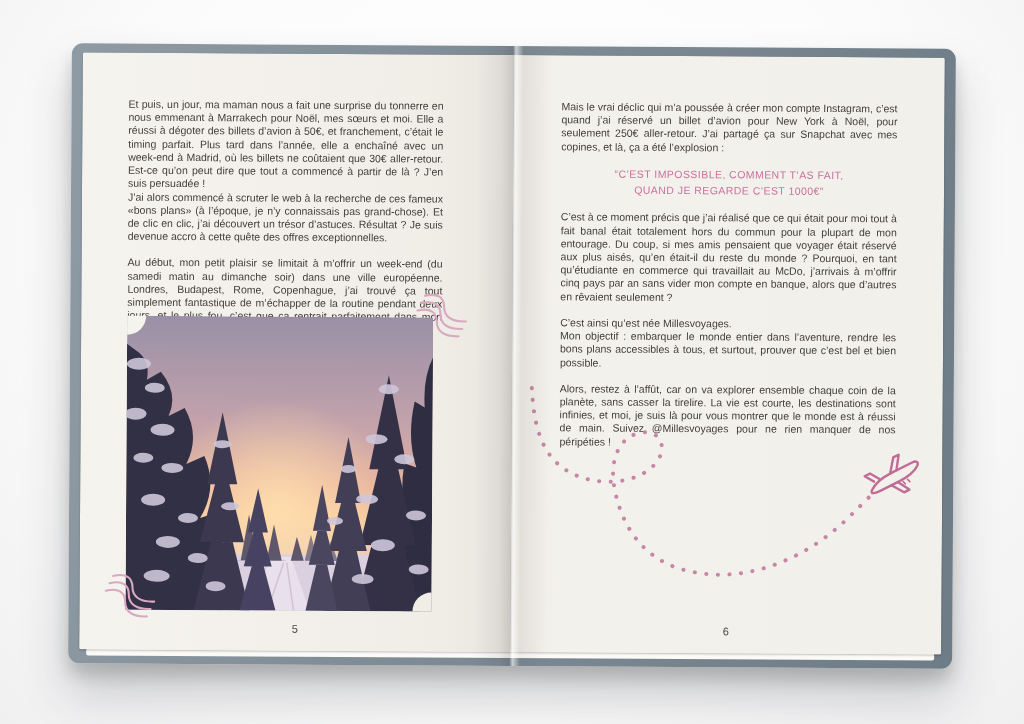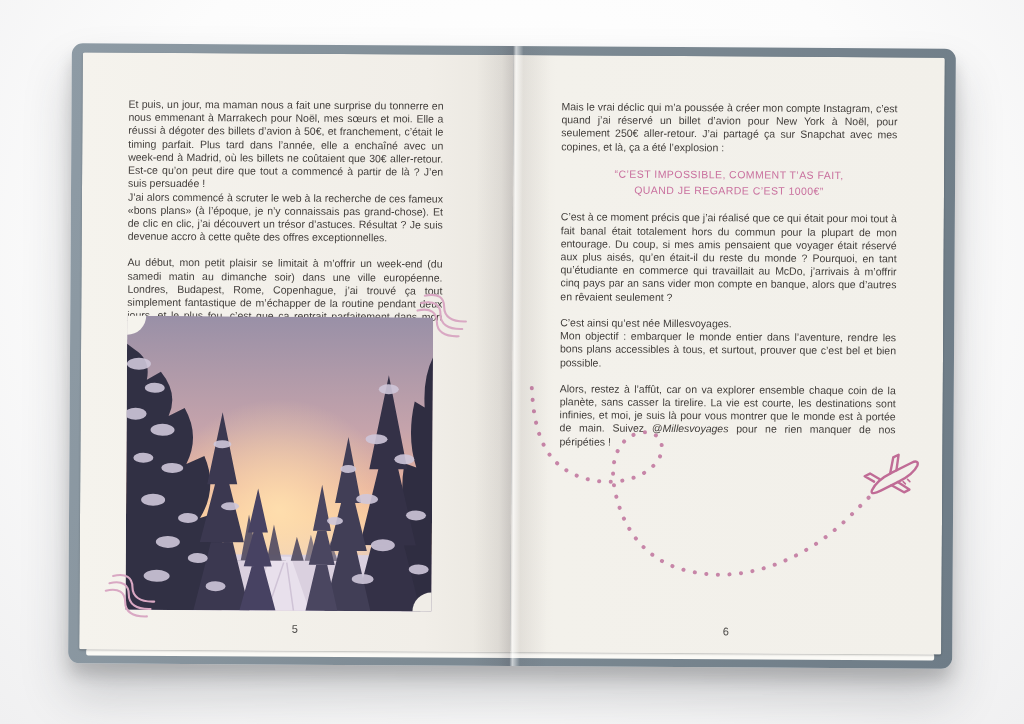--- a/index.html
+++ b/index.html
@@ -43,21 +43,21 @@
     padding:45px 70px 0 46px;
     font-size:10.5px; line-height:1.26; text-align:justify;
   }
   .page.right .body-text{padding:45px 47px 0 48px;}
   .body-text p{margin:0;}
   .body-text .gap{height:13px;}
   .quote{
     color:var(--quote-pink); text-align:center; font-size:10.5px;
     letter-spacing:.45px; line-height:1.5; margin:13px 8px;
   }
-  .handle{font-style:italic;}
+  .handle{}
   .page-number{
     position:absolute; bottom:16px; left:0; width:100%;
     text-align:center; font-size:11px; color:#4c4a48; z-index:7;
   }
   
   .photo{
     position:absolute; left:46px; top:263px; width:306px; height:294px; z-index:2;
   }
   .photo svg{display:block; width:100%; height:100%;}
   .notch{position:absolute; width:19px; height:19px; z-index:3;}
@@ -180,21 +180,21 @@
         <p>Mais le vrai déclic qui m’a poussée à créer mon compte Instagram, c’est quand j’ai réservé un billet d’avion pour New York à Noël, pour seulement 250€ aller-retour. J’ai partagé ça sur Snapchat avec mes copines, et là, ça a été l’explosion :</p>
         <div class="quote">
           <div>“C’EST IMPOSSIBLE, COMMENT T’AS FAIT,</div>
           <div>QUAND JE REGARDE C’EST 1000€”</div>
         </div>
         <p>C’est à ce moment précis que j’ai réalisé que ce qui était pour moi tout à fait banal était totalement hors du commun pour la plupart de mon entourage. Du coup, si mes amis pensaient que voyager était réservé aux plus aisés, qu’en était-il du reste du monde ? Pourquoi, en tant qu’étudiante en commerce qui travaillait au McDo, j’arrivais à m’offrir cinq pays par an sans vider mon compte en banque, alors que d’autres en rêvaient seulement ?</p>
         <div class="gap"></div>
         <p>C’est ainsi qu’est née Millesvoyages.</p>
         <p>Mon objectif : embarquer le monde entier dans l’aventure, rendre les bons plans accessibles à tous, et surtout, prouver que c’est bel et bien possible.</p>
         <div class="gap"></div>
-        <p><span>Alors, restez à l’affût, car on va explorer ensemble chaque coin de la planète, sans casser la tirelire. La vie est courte, les destinations sont infinies, et moi, je suis là pour vous montrer que le monde est à portée de main. Suivez </span><span class="handle">@Millesvoyages</span><span> pour ne rien manquer de nos péripéties !</span></p>
+        <p><span>Alors, restez à l’affût, car on va explorer ensemble chaque coin de la planète, sans casser la tirelire. La vie est courte, les destinations sont infinies, et moi, je suis là pour vous montrer que le monde est à réussi de main. Suivez </span><span class="handle">@Millesvoyages</span><span> pour ne rien manquer de nos péripéties !</span></p>
       </div>
 
       <div class="trail">
         <svg viewBox="0 0 432 238">
           <path d="M20,15 C22,48 28,78 52,95 C80,114 122,112 142,92 C158,76 150,55 129,59 C107,63 97,88 104,118 C112,155 134,186 174,196 C236,212 298,182 338,142 C350,130 356,124 362,118" fill="none" stroke="var(--trail-pink)" stroke-width="4" stroke-linecap="round" stroke-dasharray="0.1 11.5" opacity="0.82"></path>
           <g transform="translate(382,100) rotate(-27)" fill="none" stroke="#c06c96" stroke-width="2.4" stroke-linejoin="round" stroke-linecap="round">
             <path d="M-26,4 C-20,-1 -10,-3 0,-3 L22,-3 C27,-3 29,-1 26,2 C21,6 12,8 2,8 L-18,8 C-24,8 -29,7 -26,4 Z"></path>
             <path d="M-2,-3 L8,-16 L14,-16 L5,-3"></path>
             <path d="M-6,8 L2,20 L8,20 L1,8"></path>
             <path d="M-20,-3 L-26,-12 L-20,-12 L-14,-3"></path>

